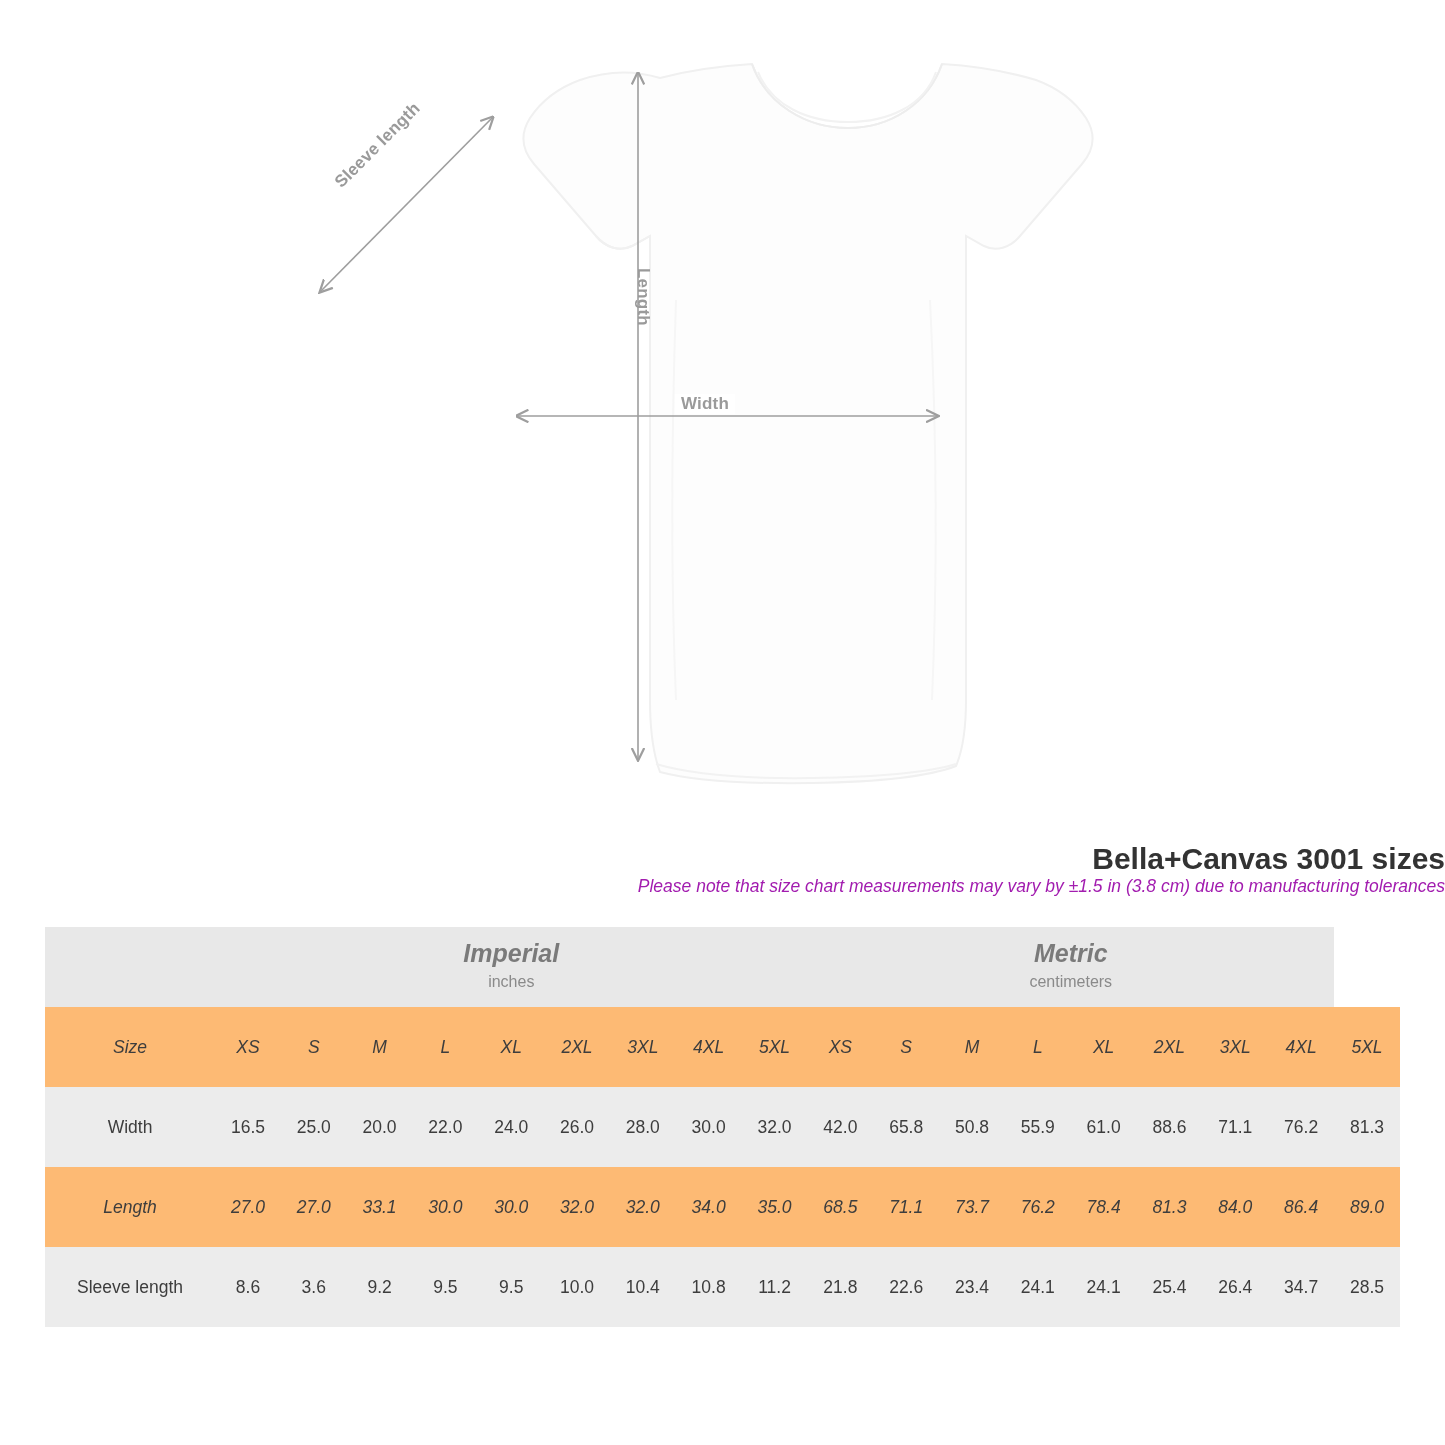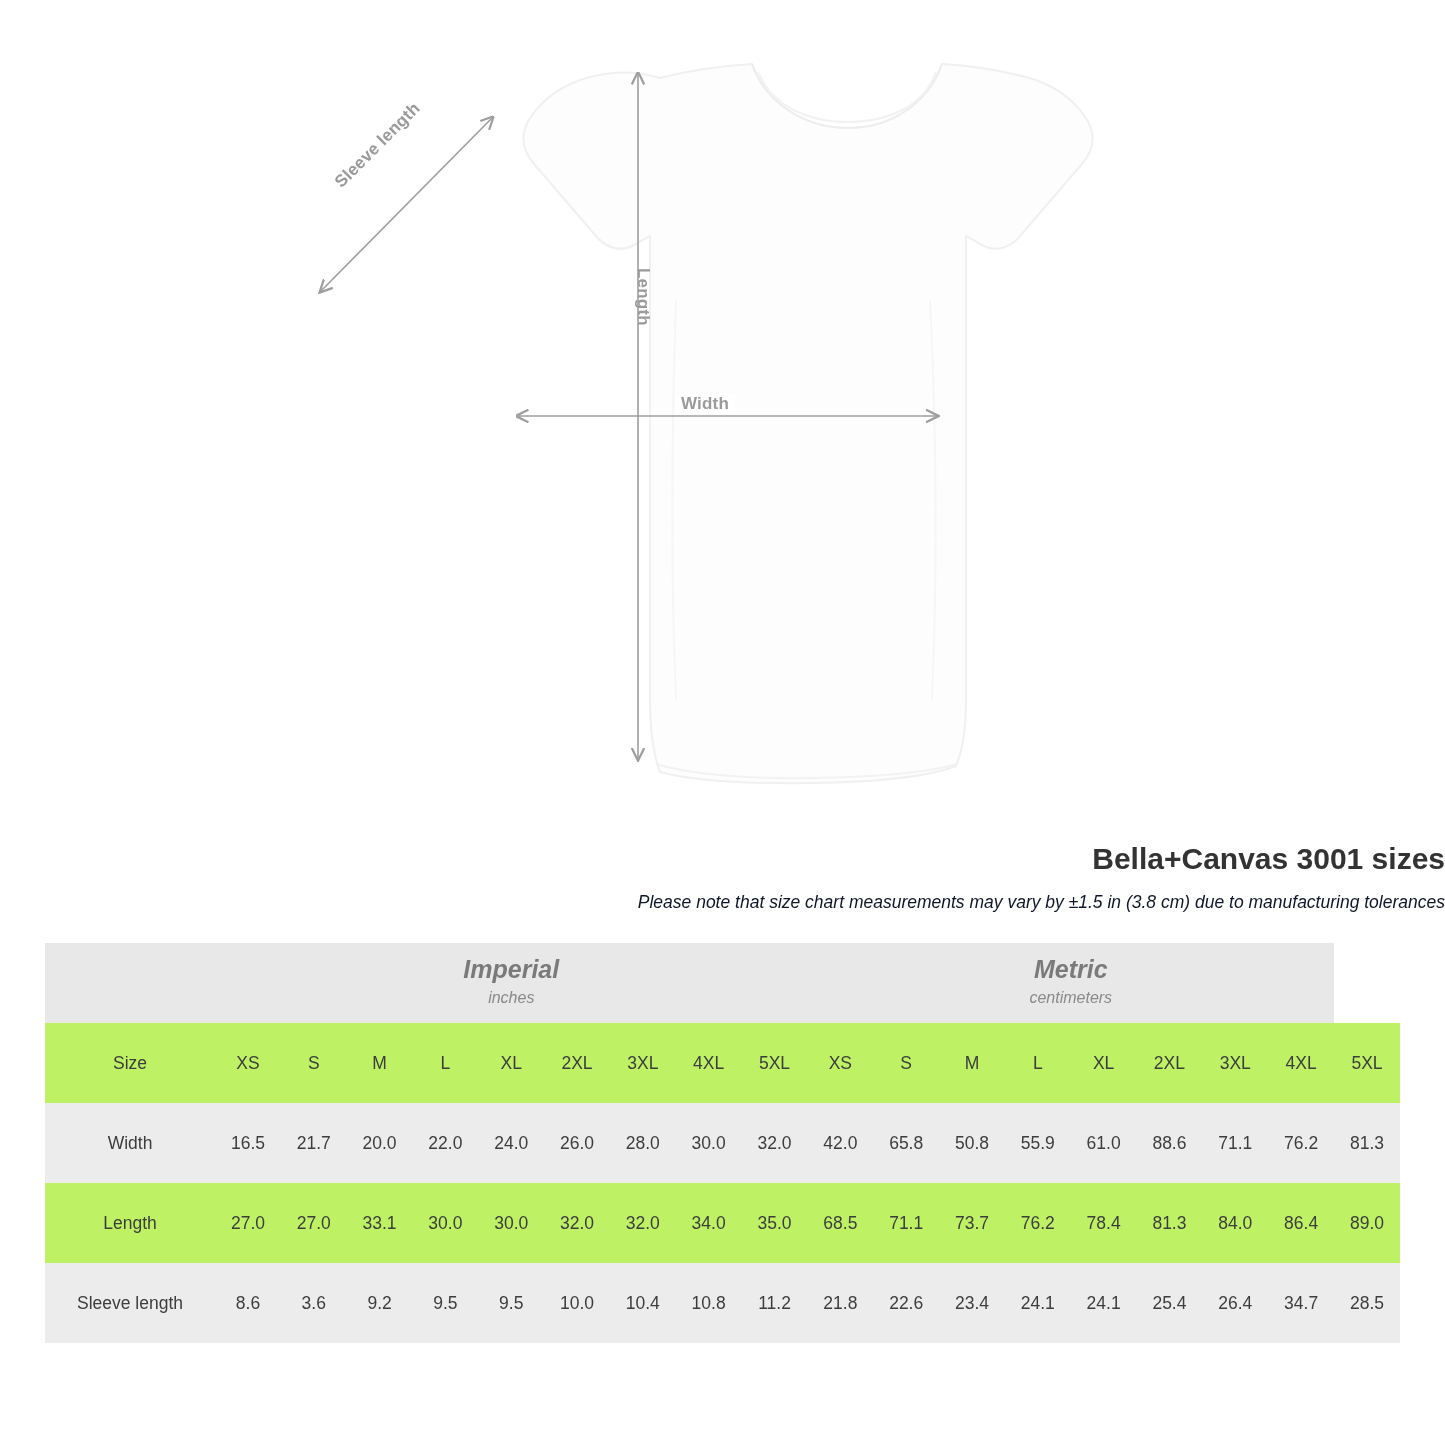--- a/index.html
+++ b/index.html
@@ -66,22 +66,22 @@
   }
   .chart-title {
     font-size: 30px;
     font-weight: bold;
     color: #333333;
     margin: 0;
   }
   .chart-note {
     font-size: 17.5px;
     font-style: italic;
-    color: #0f172a;
-    margin: 16px 0 0 0;
+    color: #a21caf;
+    margin: 0 0 0 0;
   }
 
   
   .table-wrap {
     margin: 30px 45px 0 45px;
   }
   table.size-table {
     border-collapse: collapse;
     width: 1355px;
     table-layout: fixed;
@@ -102,29 +102,29 @@
   }
   .unit-system {
     font-size: 25px;
     font-style: italic;
     font-weight: bold;
     color: #7a7a7a;
     line-height: 1.18;
   }
   .unit-units {
     font-size: 16px;
-    font-style: italic;
     color: #8a8a8a;
     line-height: 1.6;
   }
   .row-alt td {
     background: #ececec;
   }
   .row-plain td {
-    background: #bef264;
+    background: #fdba74;
+    font-style: italic;
   }
   .rowhead {
     font-weight: bold;
     color: #444444;
     font-size: 18px;
   }
   .sizehead {
     font-weight: bold;
     color: #3d3d3d;
     font-size: 18.5px;
@@ -260,21 +260,21 @@
           <td class="sizehead">XL</td>
           <td class="sizehead">2XL</td>
           <td class="sizehead">3XL</td>
           <td class="sizehead">4XL</td>
           <td class="sizehead">5XL</td>
         </tr>
 
         <tr class="row-alt">
           <td class="rowhead">Width</td>
           <td>16.5</td>
-          <td>21.7</td>
+          <td>25.0</td>
           <td>20.0</td>
           <td>22.0</td>
           <td>24.0</td>
           <td>26.0</td>
           <td>28.0</td>
           <td>30.0</td>
           <td>32.0</td>
           <td>42.0</td>
           <td>65.8</td>
           <td>50.8</td>

